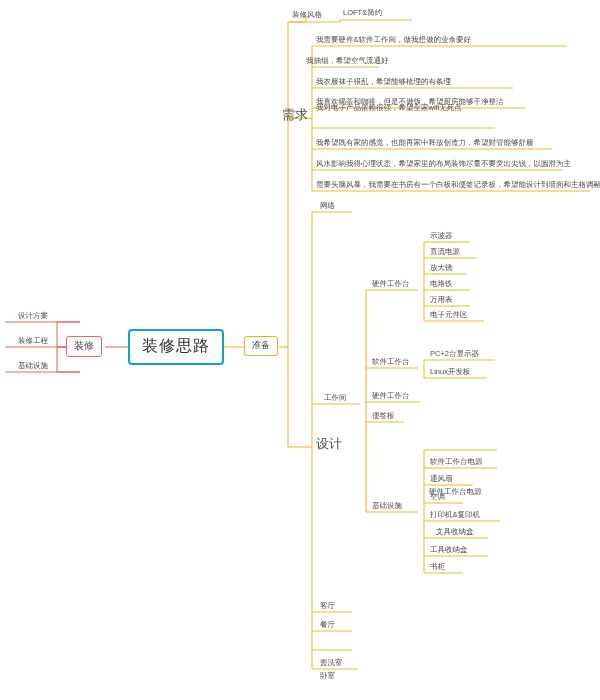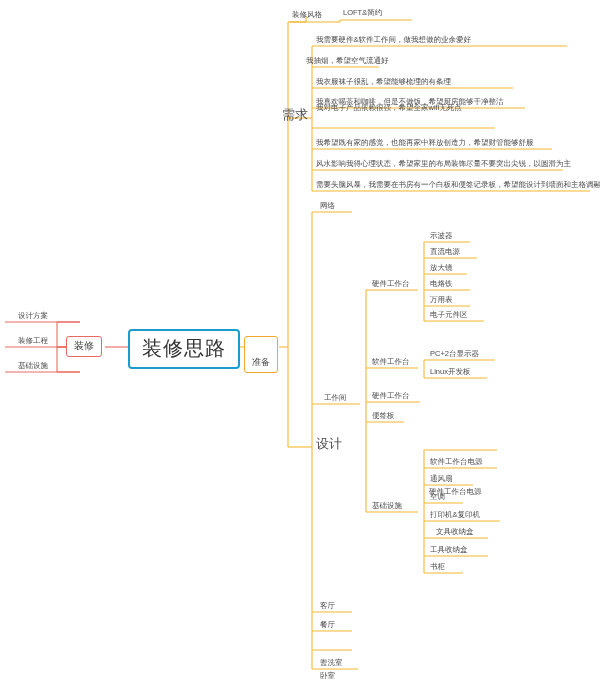--- a/index.html
+++ b/index.html
@@ -10,32 +10,32 @@
   }
   #map{position:absolute;left:0;top:0;width:600px;height:700px;}
   .node{
     position:absolute;white-space:nowrap;
     color:#3f3f3f;line-height:1;
     -webkit-font-smoothing:antialiased;
   }
   
   .root{
     border:2px solid #1b9ccf;border-radius:4px;
-    background:#ffffff;font-size:20px;padding:7px 12px 9px 12px;
+    background:#ffffff;font-size:16px;padding:7px 12px 9px 12px;
     color:#333;letter-spacing:1px;
   }
   
   .boxred{
     border:1px solid #e8695f;border-radius:3px;background:#fff;
     font-size:10px;padding:4px 7px 5px 7px;color:#444;
   }
   
   .boxyel{
     border:1px solid #f0a92b;border-radius:3px;background:#fff;
-    font-size:9px;padding:21px 7px 5px 7px;color:#444;
+    font-size:9px;padding:4px 7px 5px 7px;color:#444;
   }
   
   .leaf{font-size:7.5px;color:#4a4a4a;}
   .mid{font-size:13px;color:#4a4a4a;}
   svg{position:absolute;left:0;top:0;}
   .ln{fill:none;stroke-width:1.1;}
   .y{stroke:#f4b731;}
   .r{stroke:#ea6b60;}
 </style>
 </head>

